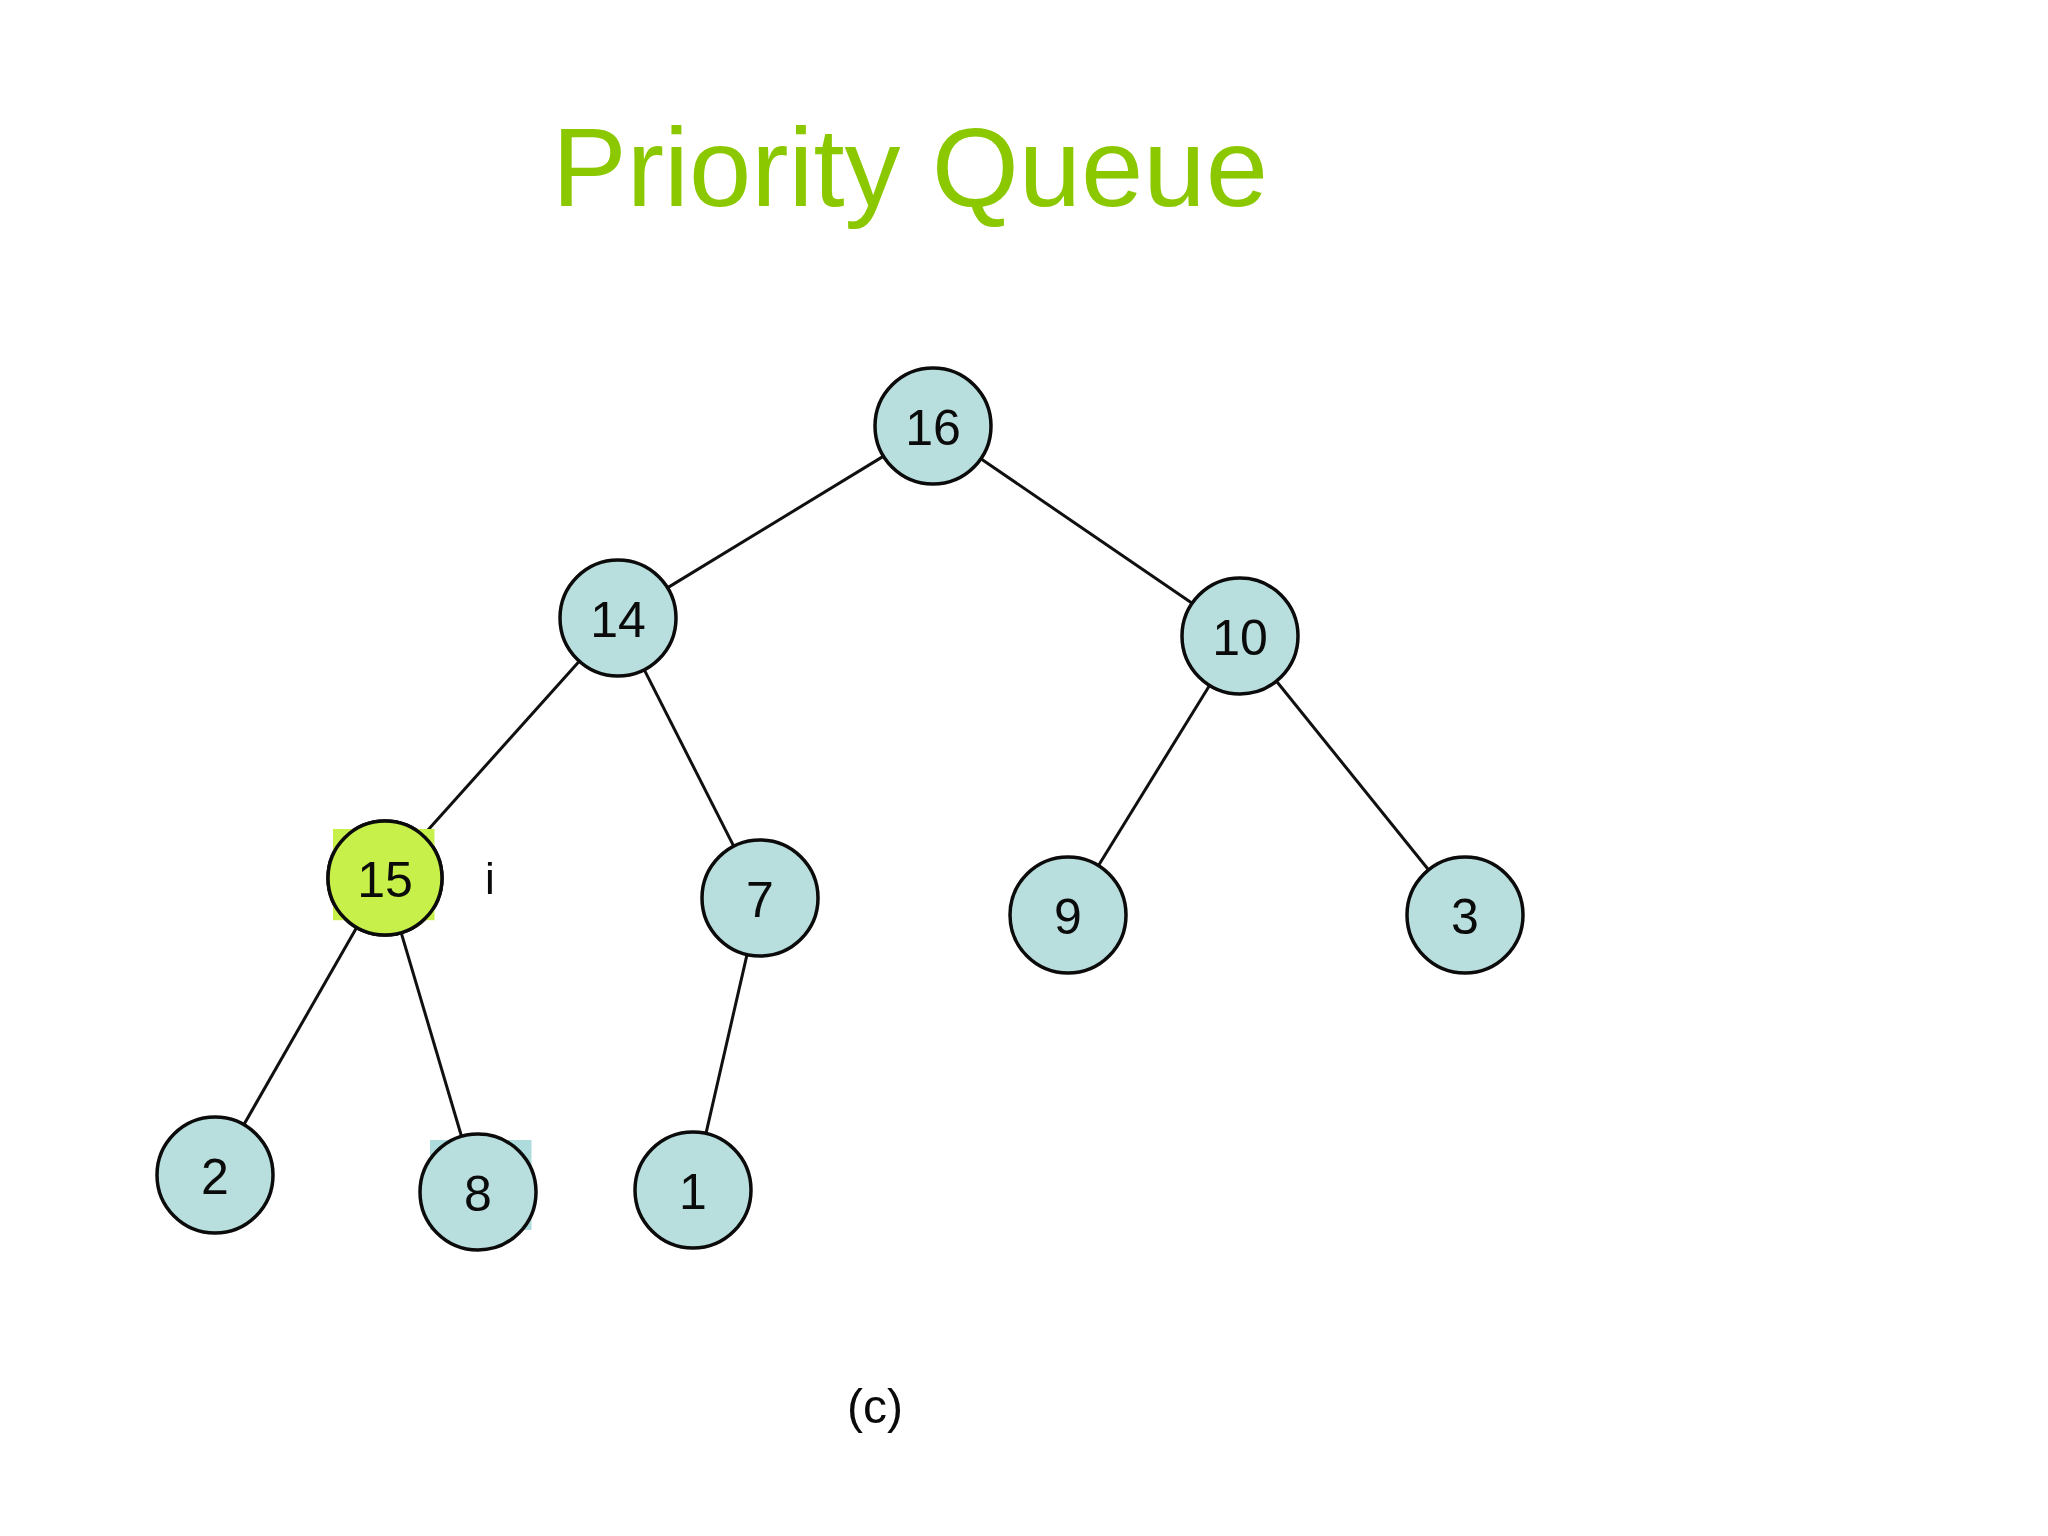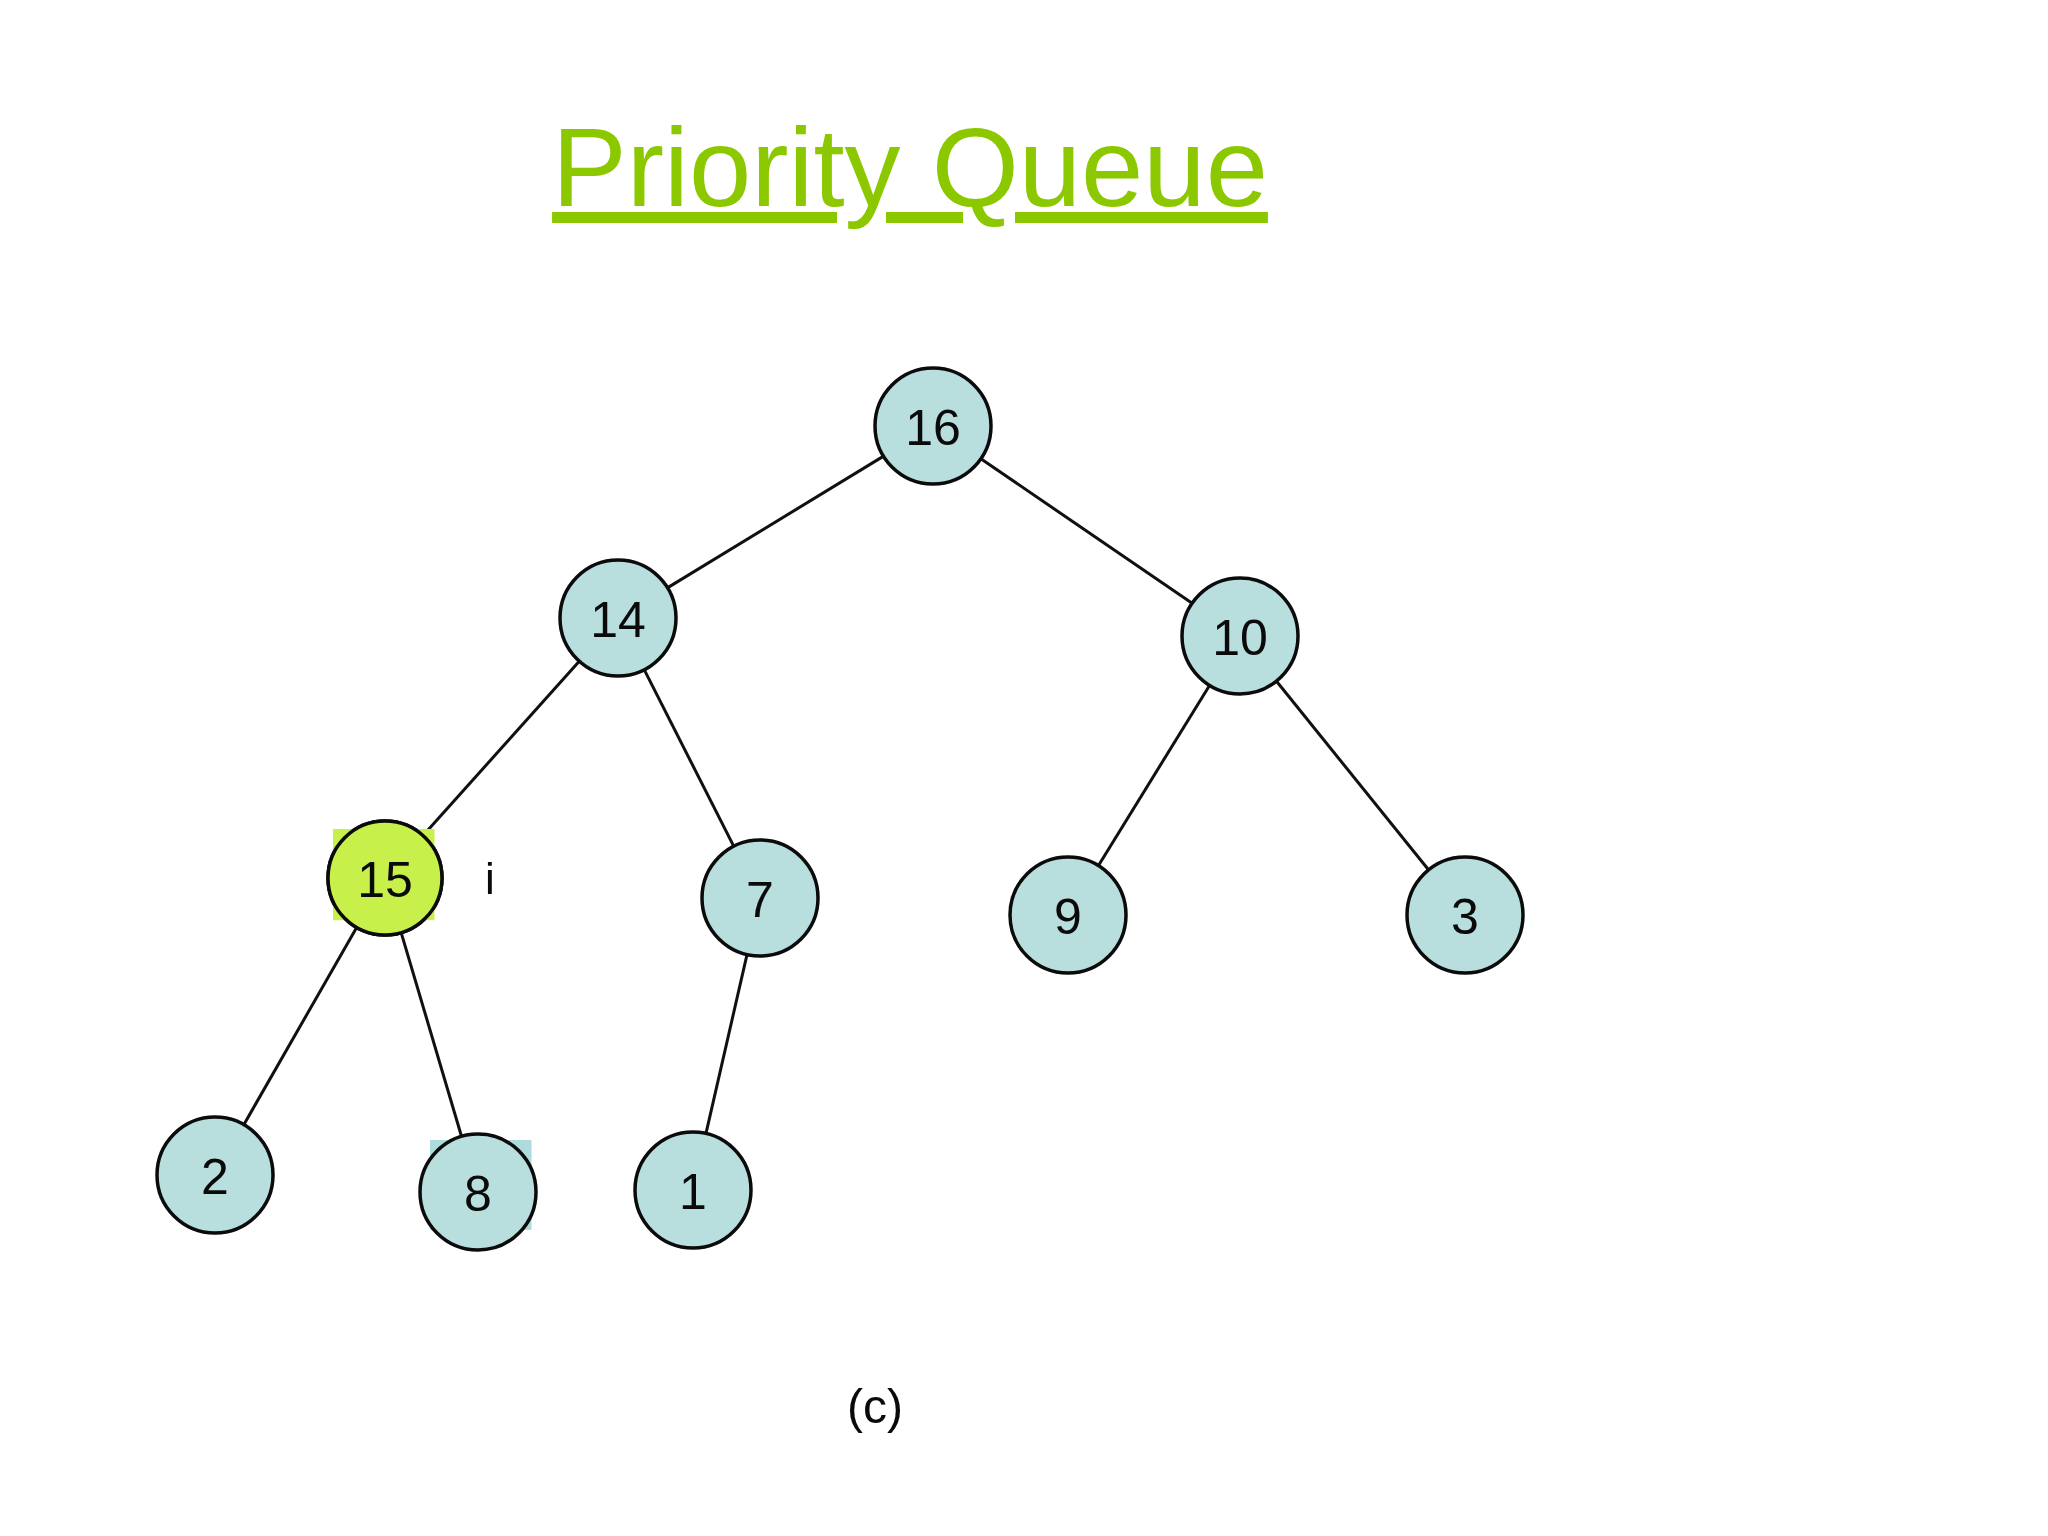--- a/index.html
+++ b/index.html
@@ -25,21 +25,20 @@
     top: 104px;
     width: 1820px;
     text-align: center;
     font-family: "Liberation Sans", sans-serif;
     font-size: 112px;
     line-height: 128px;
     font-weight: normal;
     color: #8CC800;
     letter-spacing: 0px;
     white-space: nowrap;
-    text-decoration: underline;
   }
   #tree-svg {
     position: absolute;
     left: 0;
     top: 0;
     width: 2048px;
     height: 1536px;
   }
   .edge-line {
     stroke: #101010;

